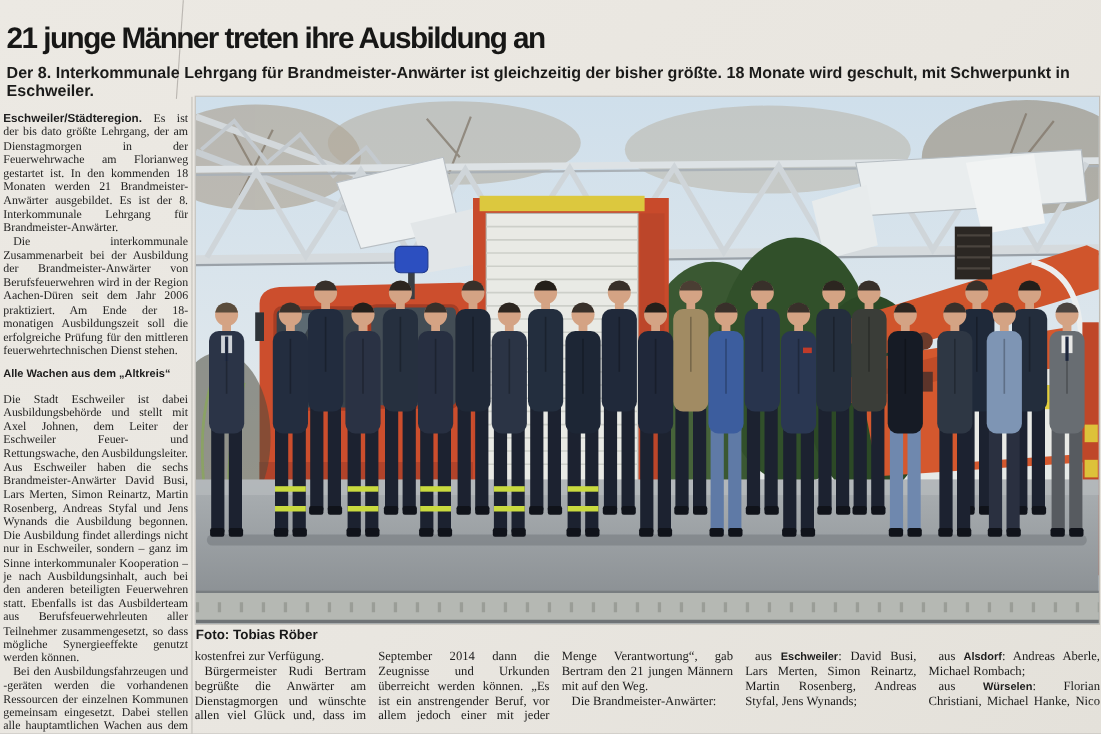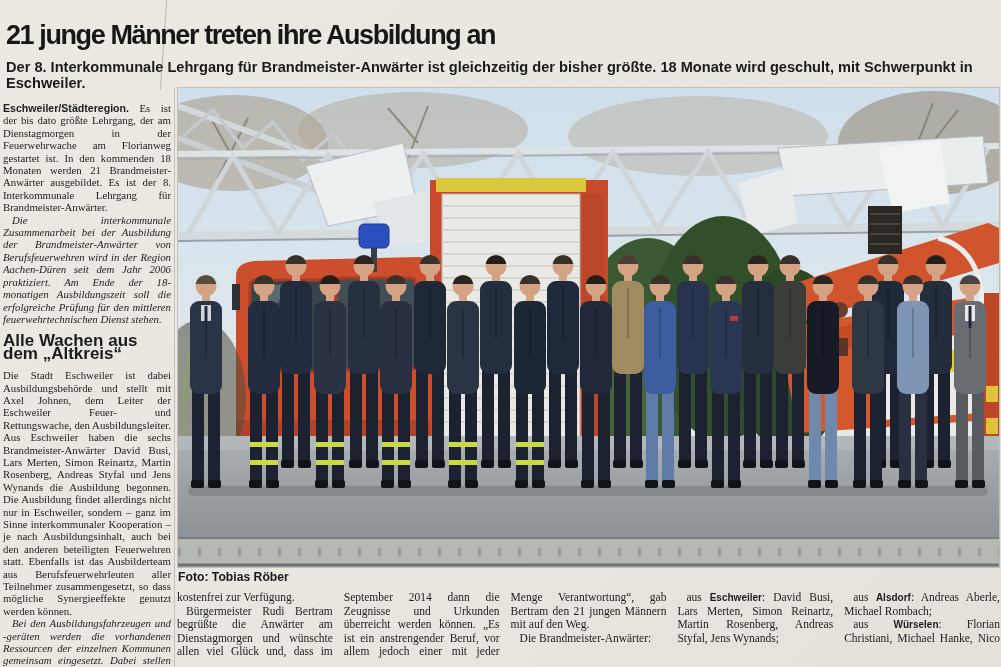--- a/index.html
+++ b/index.html
@@ -23,24 +23,24 @@
   }
   .colrule{
     position:absolute;left:174px;top:88px;width:1px;height:579px;
     background:rgba(60,55,50,.22);
   }
   .leftcol{
     position:absolute;left:3px;top:102px;width:168px;height:577px;overflow:hidden;
     font-size:10.8px;line-height:12.4px;text-align:justify;
   }
   .leftcol p{margin:0;}
-  .leftcol p.indent{text-indent:9px;font-style:italic;}
+  .leftcol p.indent{text-indent:9px;}
   .lead{font-family:"Liberation Sans",sans-serif;font-weight:700;font-size:10.6px;}
   .crosshead{
-    font-family:"Liberation Sans",sans-serif;font-weight:700;font-size:17px;
+    font-family:"Liberation Sans",sans-serif;font-weight:700;font-size:10px;
     margin:10px 0 9px 0;text-align:left;
   }
   .photo{
     position:absolute;left:178px;top:88px;width:821px;height:479px;
     background:#dae4ec;overflow:hidden;box-shadow:0 0 0 1px rgba(80,75,68,.25);
   }
   .captionrow{
     position:absolute;left:178px;top:570px;width:821px;
     display:flex;justify-content:space-between;
     font-family:"Liberation Sans",sans-serif;font-weight:700;font-size:12.2px;color:#181818;

